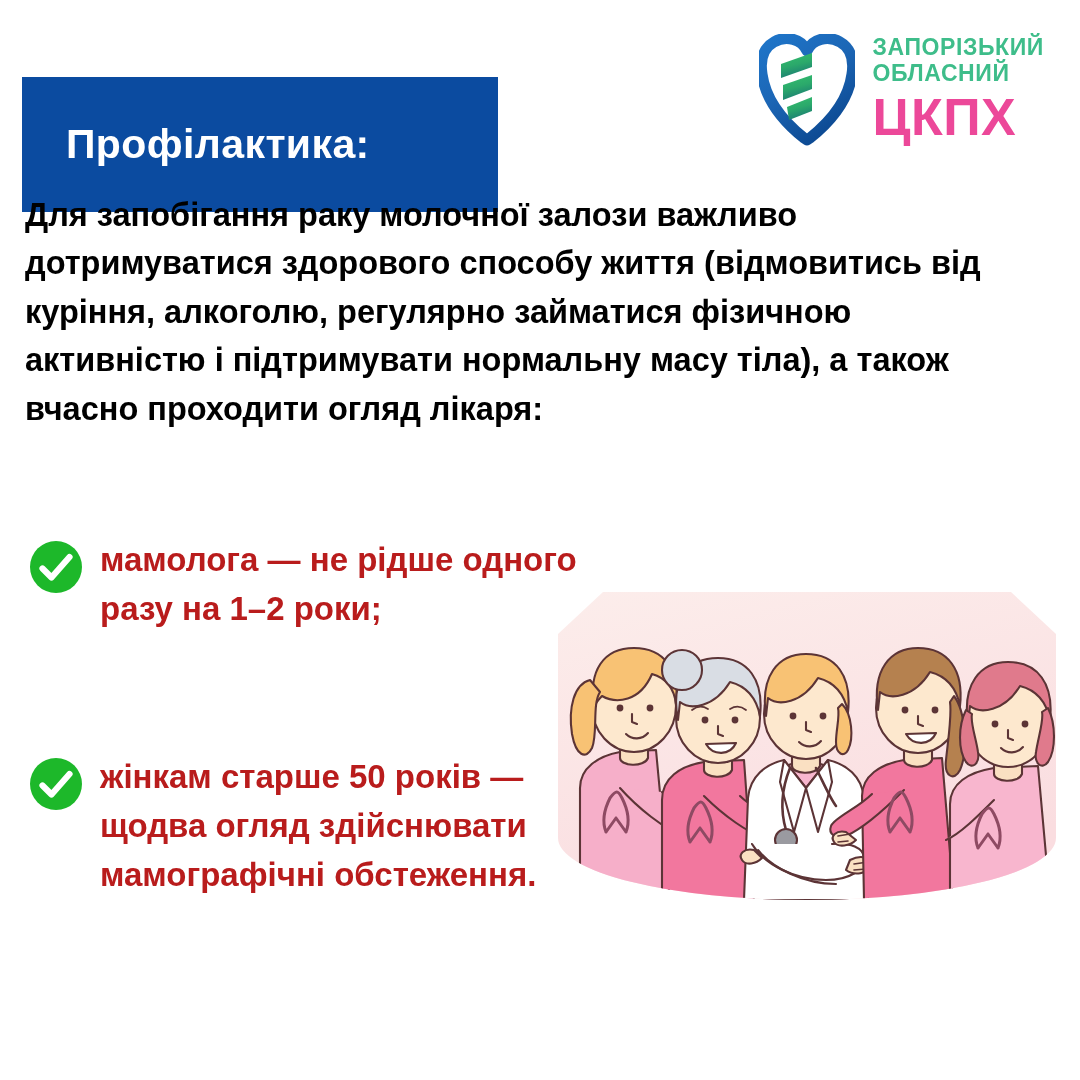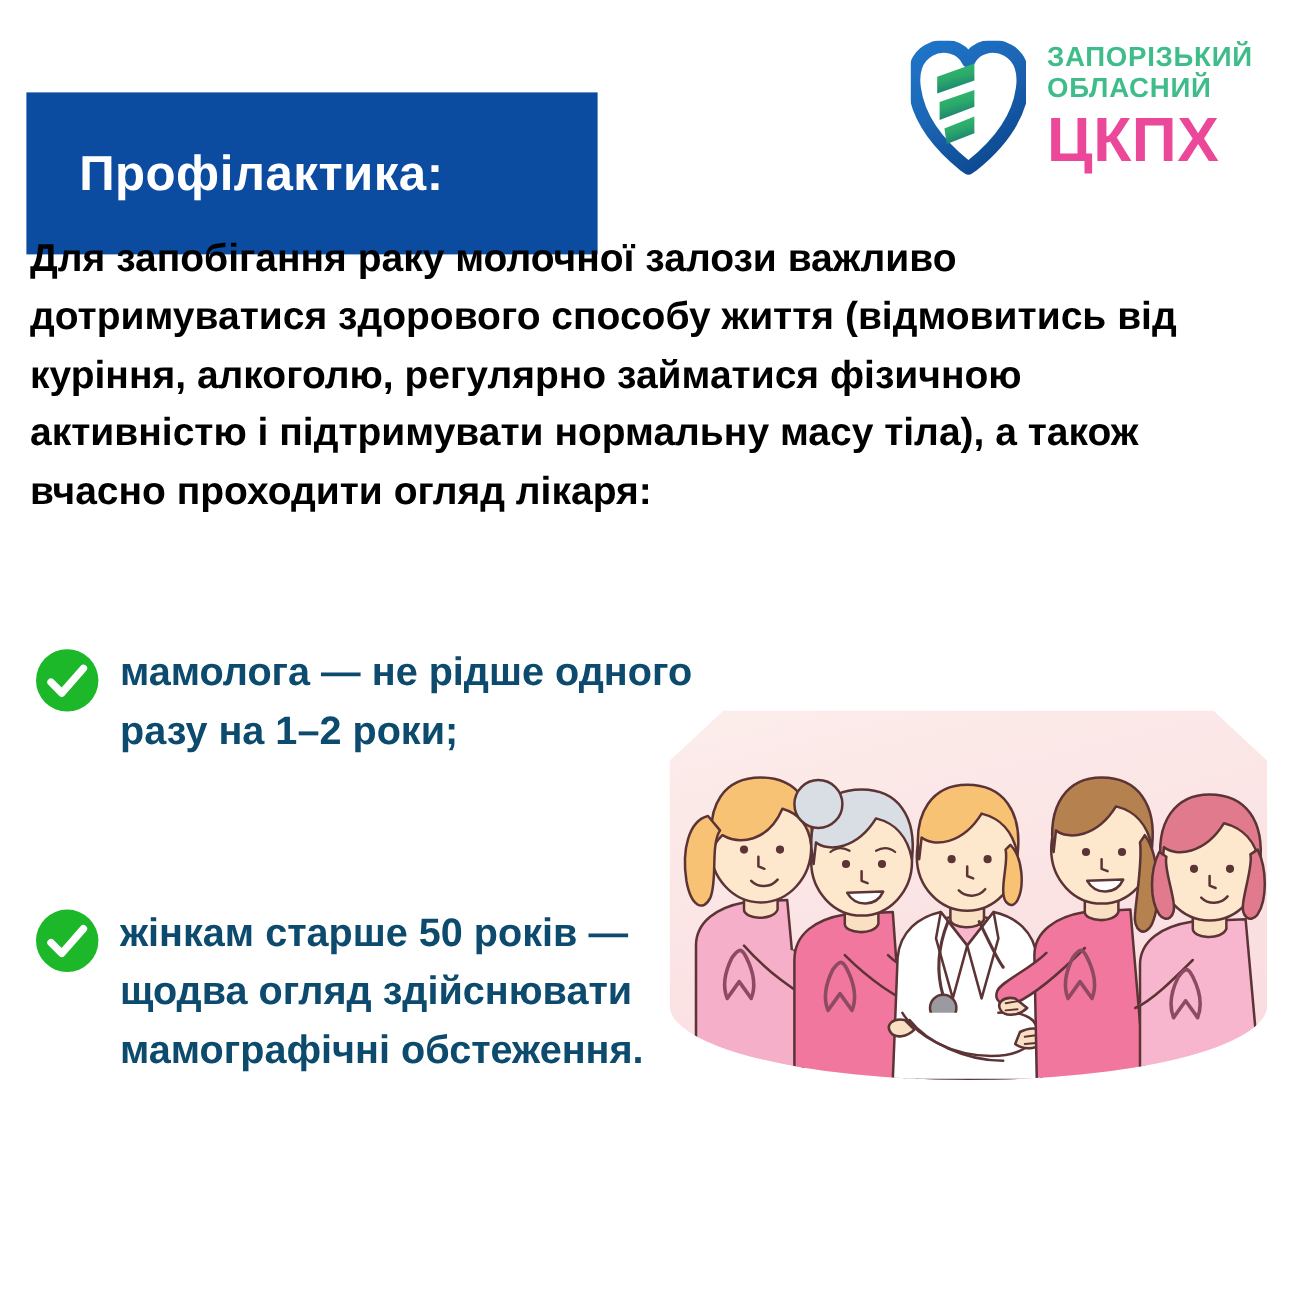--- a/index.html
+++ b/index.html
@@ -113,21 +113,21 @@
   .bullet-1 { left: 29px; top: 536px; width: 620px; }
   .bullet-2 { left: 29px; top: 720px; width: 560px; margin-top: 33px; }
 
   .check-icon {
     width: 54px;
     height: 54px;
     flex: 0 0 auto;
     margin-top: 4px;
   }
   .bullet-text {
-    color: #0c4a6e;
+    color: #b91c1c;
     font-size: 33px;
     font-weight: bold;
     line-height: 1.48;
   }
 </style>
 </head>
 <body>
 
 <div id="poster">
 

